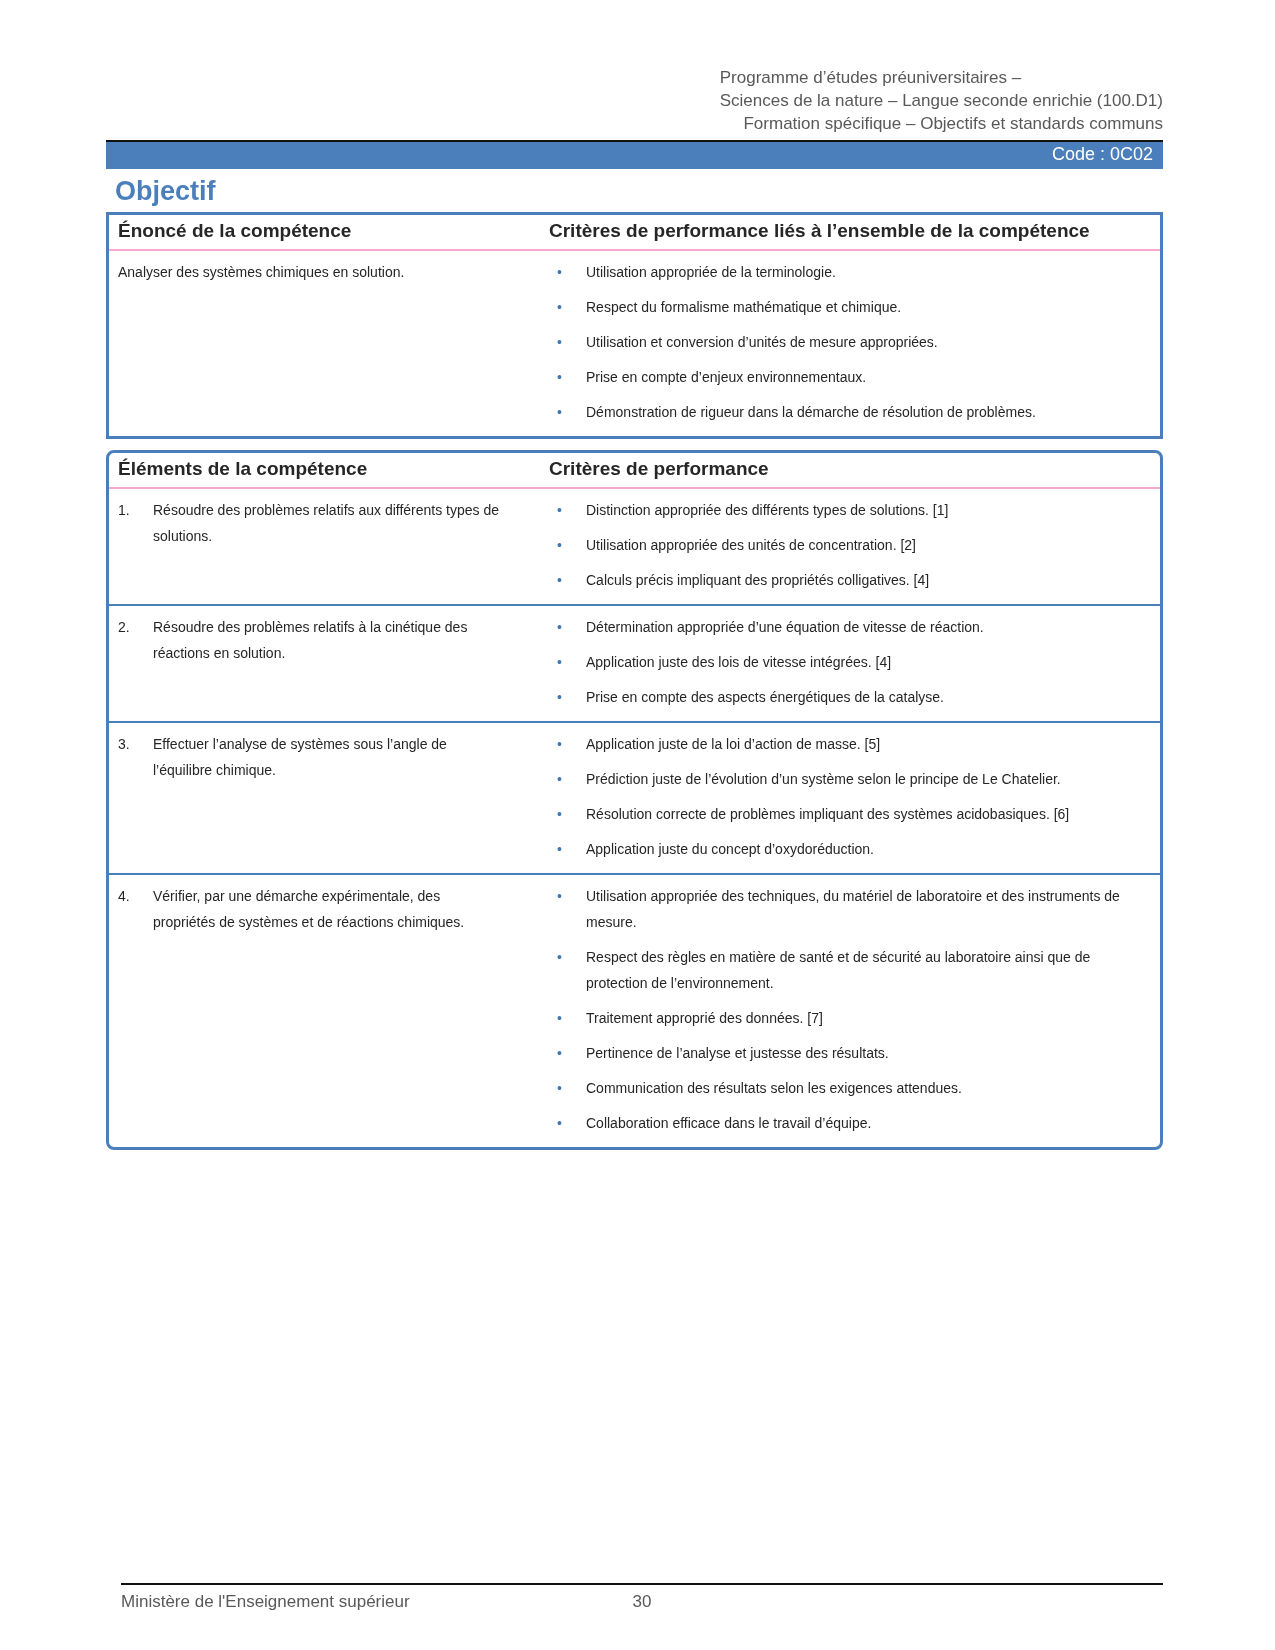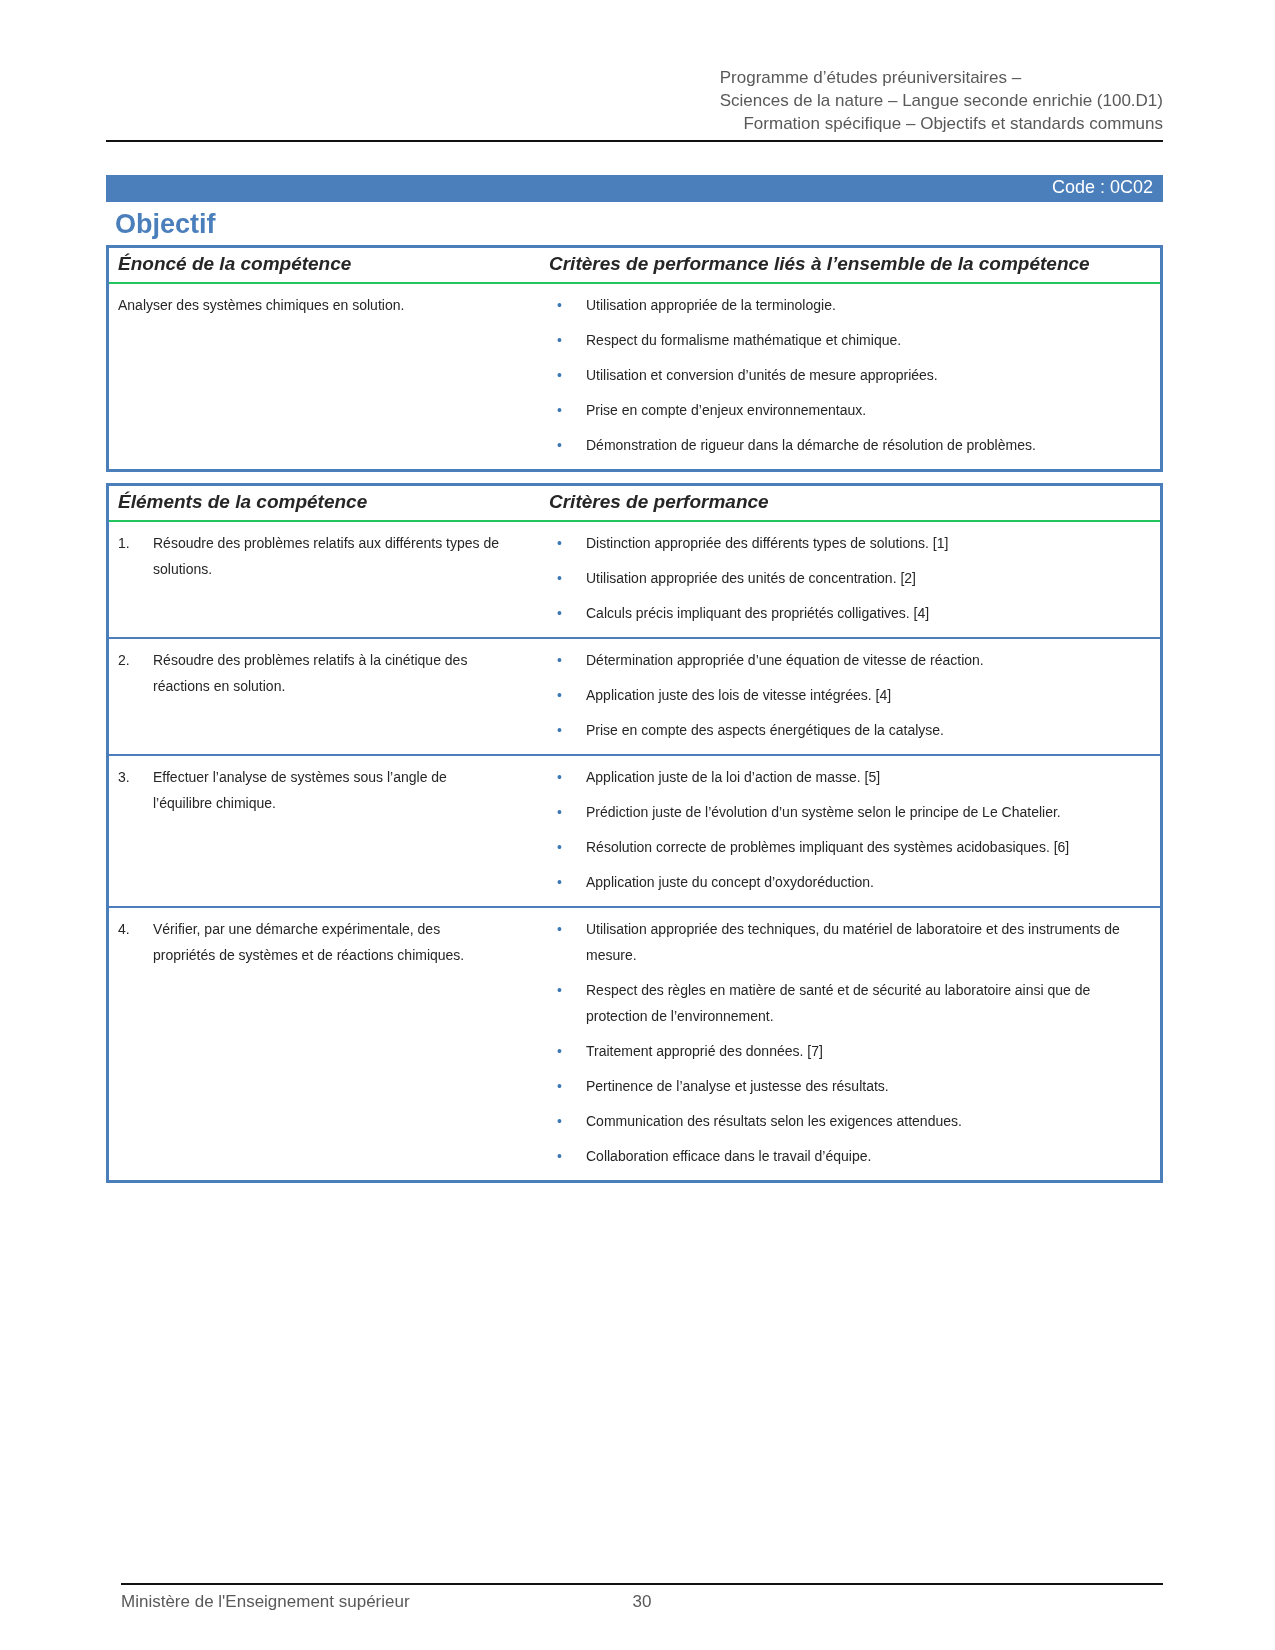--- a/index.html
+++ b/index.html
@@ -12,33 +12,33 @@
     overflow: hidden;
   }
   .page { position: relative; padding: 66px 112px 0 106px; height: 100%; }
 
   
   .doc-header { display: flex; justify-content: space-between; align-items: flex-end;
     font-size: 17px; line-height: 23px; color: #595959; flex-direction: column; }
   .hdr-rule { height: 2px; background: #111111; margin-top: 5px; }
 
   
-  .code-bar { margin-top: 33px; background: #4A7FBC; color: #ffffff;
+  .code-bar { background: #4A7FBC; color: #ffffff;
     text-align: right; font-size: 18px; padding: 2px 10px 4px; }
 
   
   .col-titles { display: grid; grid-template-columns: 439px 1fr; margin: 7px 0 5px; }
   .ct { font-weight: bold; font-size: 27px; color: #4A7FBC; }
   .ct.left { padding-left: 9px; }
 
   
   .tbl { border: 3px solid #4A7FBC; background: #ffffff; }
-  .tbl + .tbl { margin-top: 11px; }
+  .tbl + .tbl { margin-top: 11px; border-radius: 8px; }
   .thead { display: grid; grid-template-columns: 431px 1fr;
-    border-bottom: 2px solid #22c55e; font-style: italic; }
+    border-bottom: 2px solid #f9a8d4; }
   .th { font-weight: bold; font-size: 19px; padding: 5px 8px 7px 9px; }
   .trow { display: grid; grid-template-columns: 431px 1fr; }
   .trow + .trow { border-top: 2px solid #4A7FBC; }
   .td { font-size: 14px; line-height: 26px; padding: 8px 8px 10px 9px; }
   .td.statement { padding-right: 40px; }
   .tbl1 .trow { min-height: 168px; }
 
   
   .numcell { display: flex; }
   .numcell .n { flex: 0 0 35px; }

